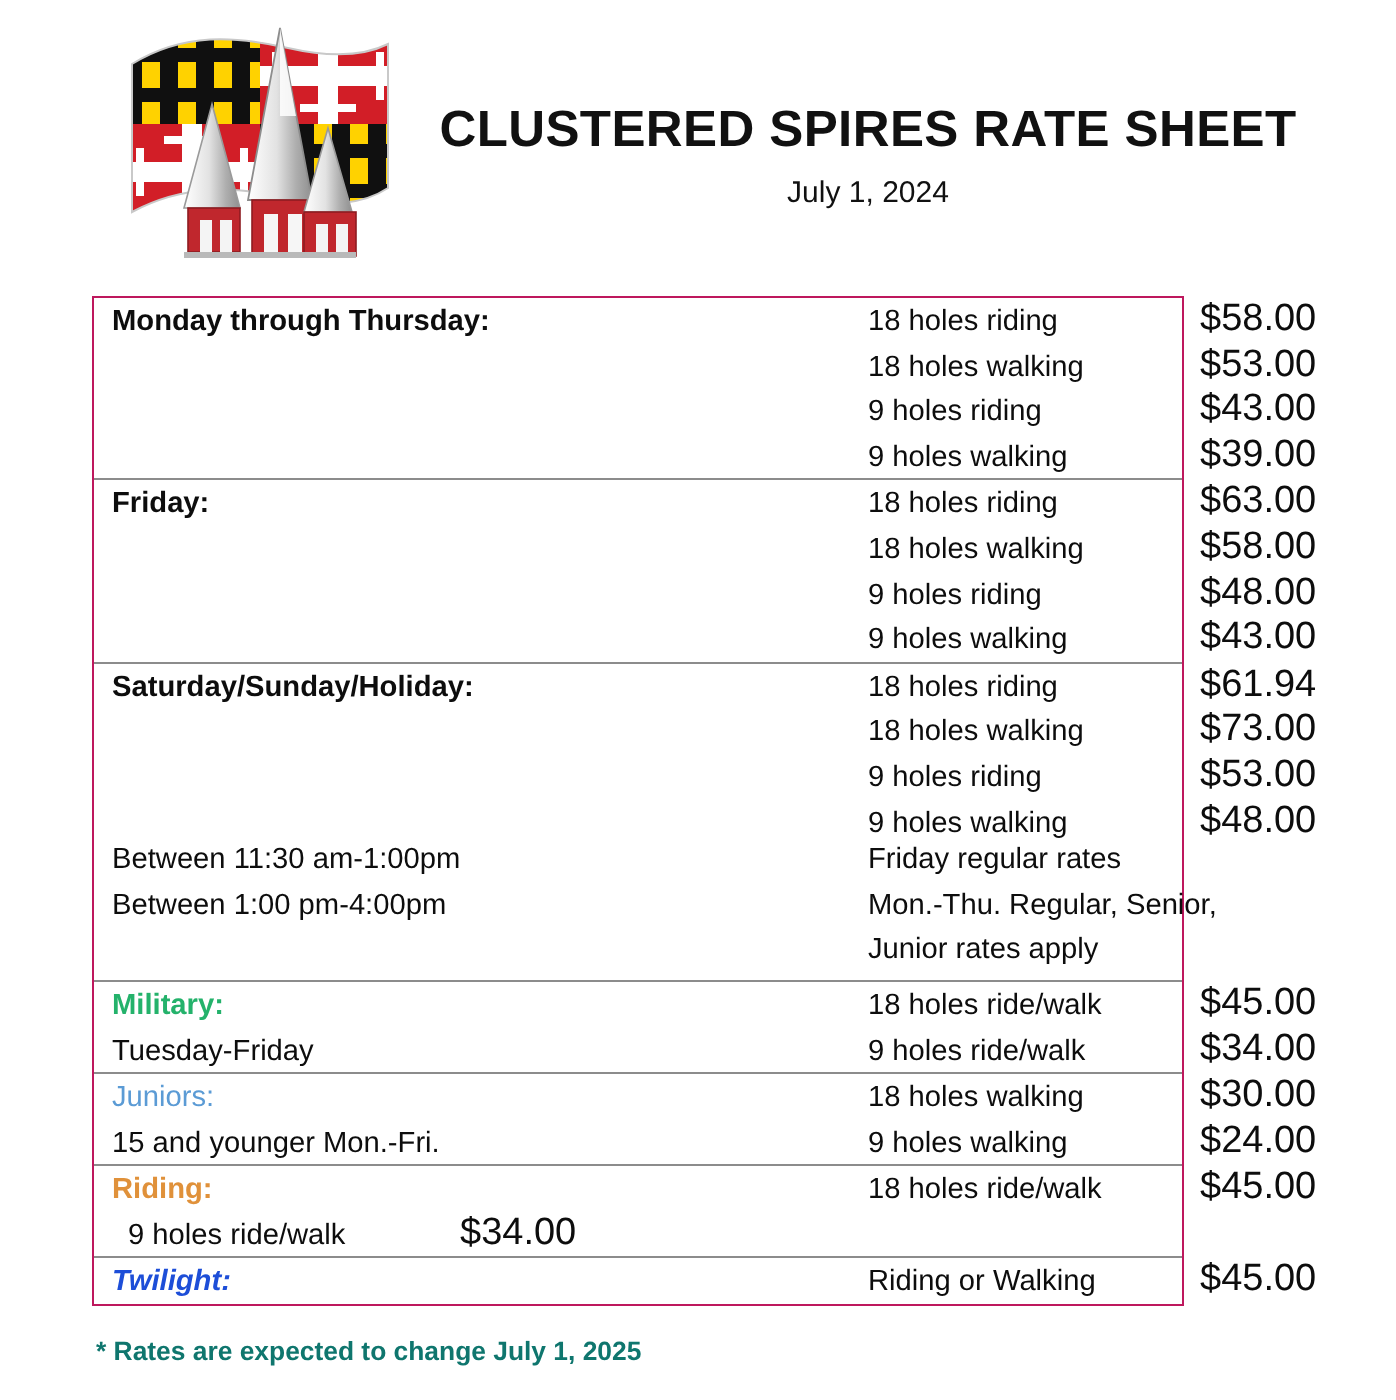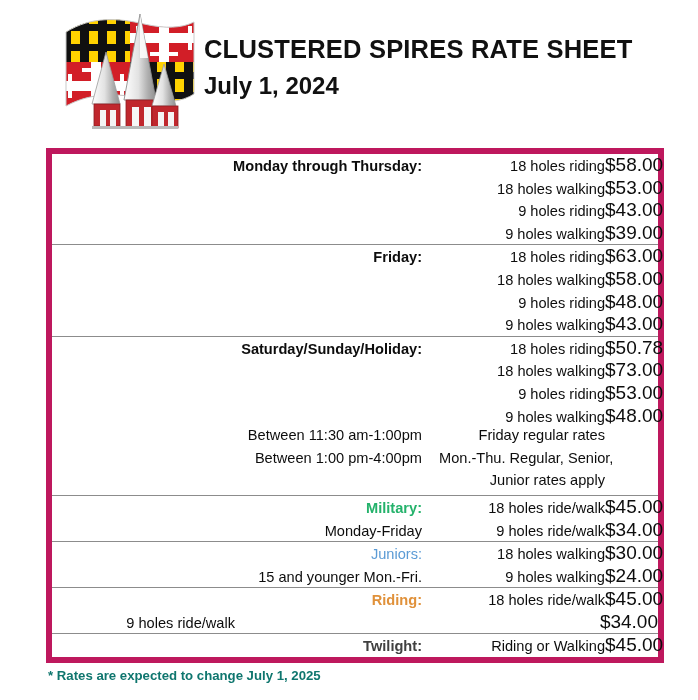--- a/index.html
+++ b/index.html
@@ -24,49 +24,49 @@
   .logo {
     position: absolute;
     left: 44px;
     top: 8px;
     width: 160px;
     height: 128px;
   }
   .title-block {
     position: absolute;
     left: 204px;
-    top: 34px;
+    top: 50px;
     width: 460px;
+    text-align: center;
   }
   .title-main {
     font-size: 25.5px;
     font-weight: 700;
     letter-spacing: 0.2px;
     color: #111111;
     line-height: 1.18;
     white-space: nowrap;
   }
   .title-sub {
-    font-size: 24px;
-    font-weight: 700;
+    font-size: 15px;
+    font-weight: 400;
     color: #111111;
     margin-top: 8px;
     line-height: 1.18;
   }
 
   
   .sheet {
     position: absolute;
     left: 46px;
     top: 148px;
-    width: 618px;
-    border: 6px solid #be185d;
+    width: 546px;
+    border: 1px solid #be185d;
     box-sizing: border-box;
     background: #fff;
-    text-align: right;
   }
   .band {
     border-bottom: 1px solid #8c8c8c;
   }
   .band:last-child {
     border-bottom: none;
   }
   .row {
     display: flex;
     align-items: baseline;
@@ -92,21 +92,21 @@
     flex: 1 1 auto;
     font-size: 19px;
     white-space: nowrap;
   }
   .hdr {
     font-weight: 700;
   }
   .mil   { color: #24b26b; font-weight: 700; }
   .jun   { color: #5b9bd5; font-weight: 400; }
   .sen   { color: #e0913a; font-weight: 700; }
-  .twi   { color: #404040; font-weight: 700; }
+  .twi   { color: #1d4ed8; font-weight: 700; font-style: italic; }
 
   .footnote {
     position: absolute;
     left: 48px;
     top: 668px;
     font-size: 13.2px;
     font-weight: 700;
     color: #0f766e;
     white-space: nowrap;
   }
@@ -270,21 +270,21 @@
       <div class="row">
         <div class="c-left"></div>
         <div class="c-mid">9 holes walking</div>
         <div class="c-right">$43.00</div>
       </div>
     </div>
     <div class="band">
       <div class="row">
         <div class="c-left hdr">Saturday/Sunday/Holiday:</div>
         <div class="c-mid">18 holes riding</div>
-        <div class="c-right">$50.78</div>
+        <div class="c-right">$61.94</div>
       </div>
       <div class="row">
         <div class="c-left"></div>
         <div class="c-mid">18 holes walking</div>
         <div class="c-right">$73.00</div>
       </div>
       <div class="row">
         <div class="c-left"></div>
         <div class="c-mid">9 holes riding</div>
         <div class="c-right">$53.00</div>
@@ -310,21 +310,21 @@
         <div class="c-right"></div>
       </div>
     </div>
     <div class="band">
       <div class="row">
         <div class="c-left mil">Military:</div>
         <div class="c-mid">18 holes ride/walk</div>
         <div class="c-right">$45.00</div>
       </div>
       <div class="row">
-        <div class="c-left">Monday-Friday</div>
+        <div class="c-left">Tuesday-Friday</div>
         <div class="c-mid">9 holes ride/walk</div>
         <div class="c-right">$34.00</div>
       </div>
     </div>
     <div class="band">
       <div class="row">
         <div class="c-left jun">Juniors:</div>
         <div class="c-mid">18 holes walking</div>
         <div class="c-right">$30.00</div>
       </div>

